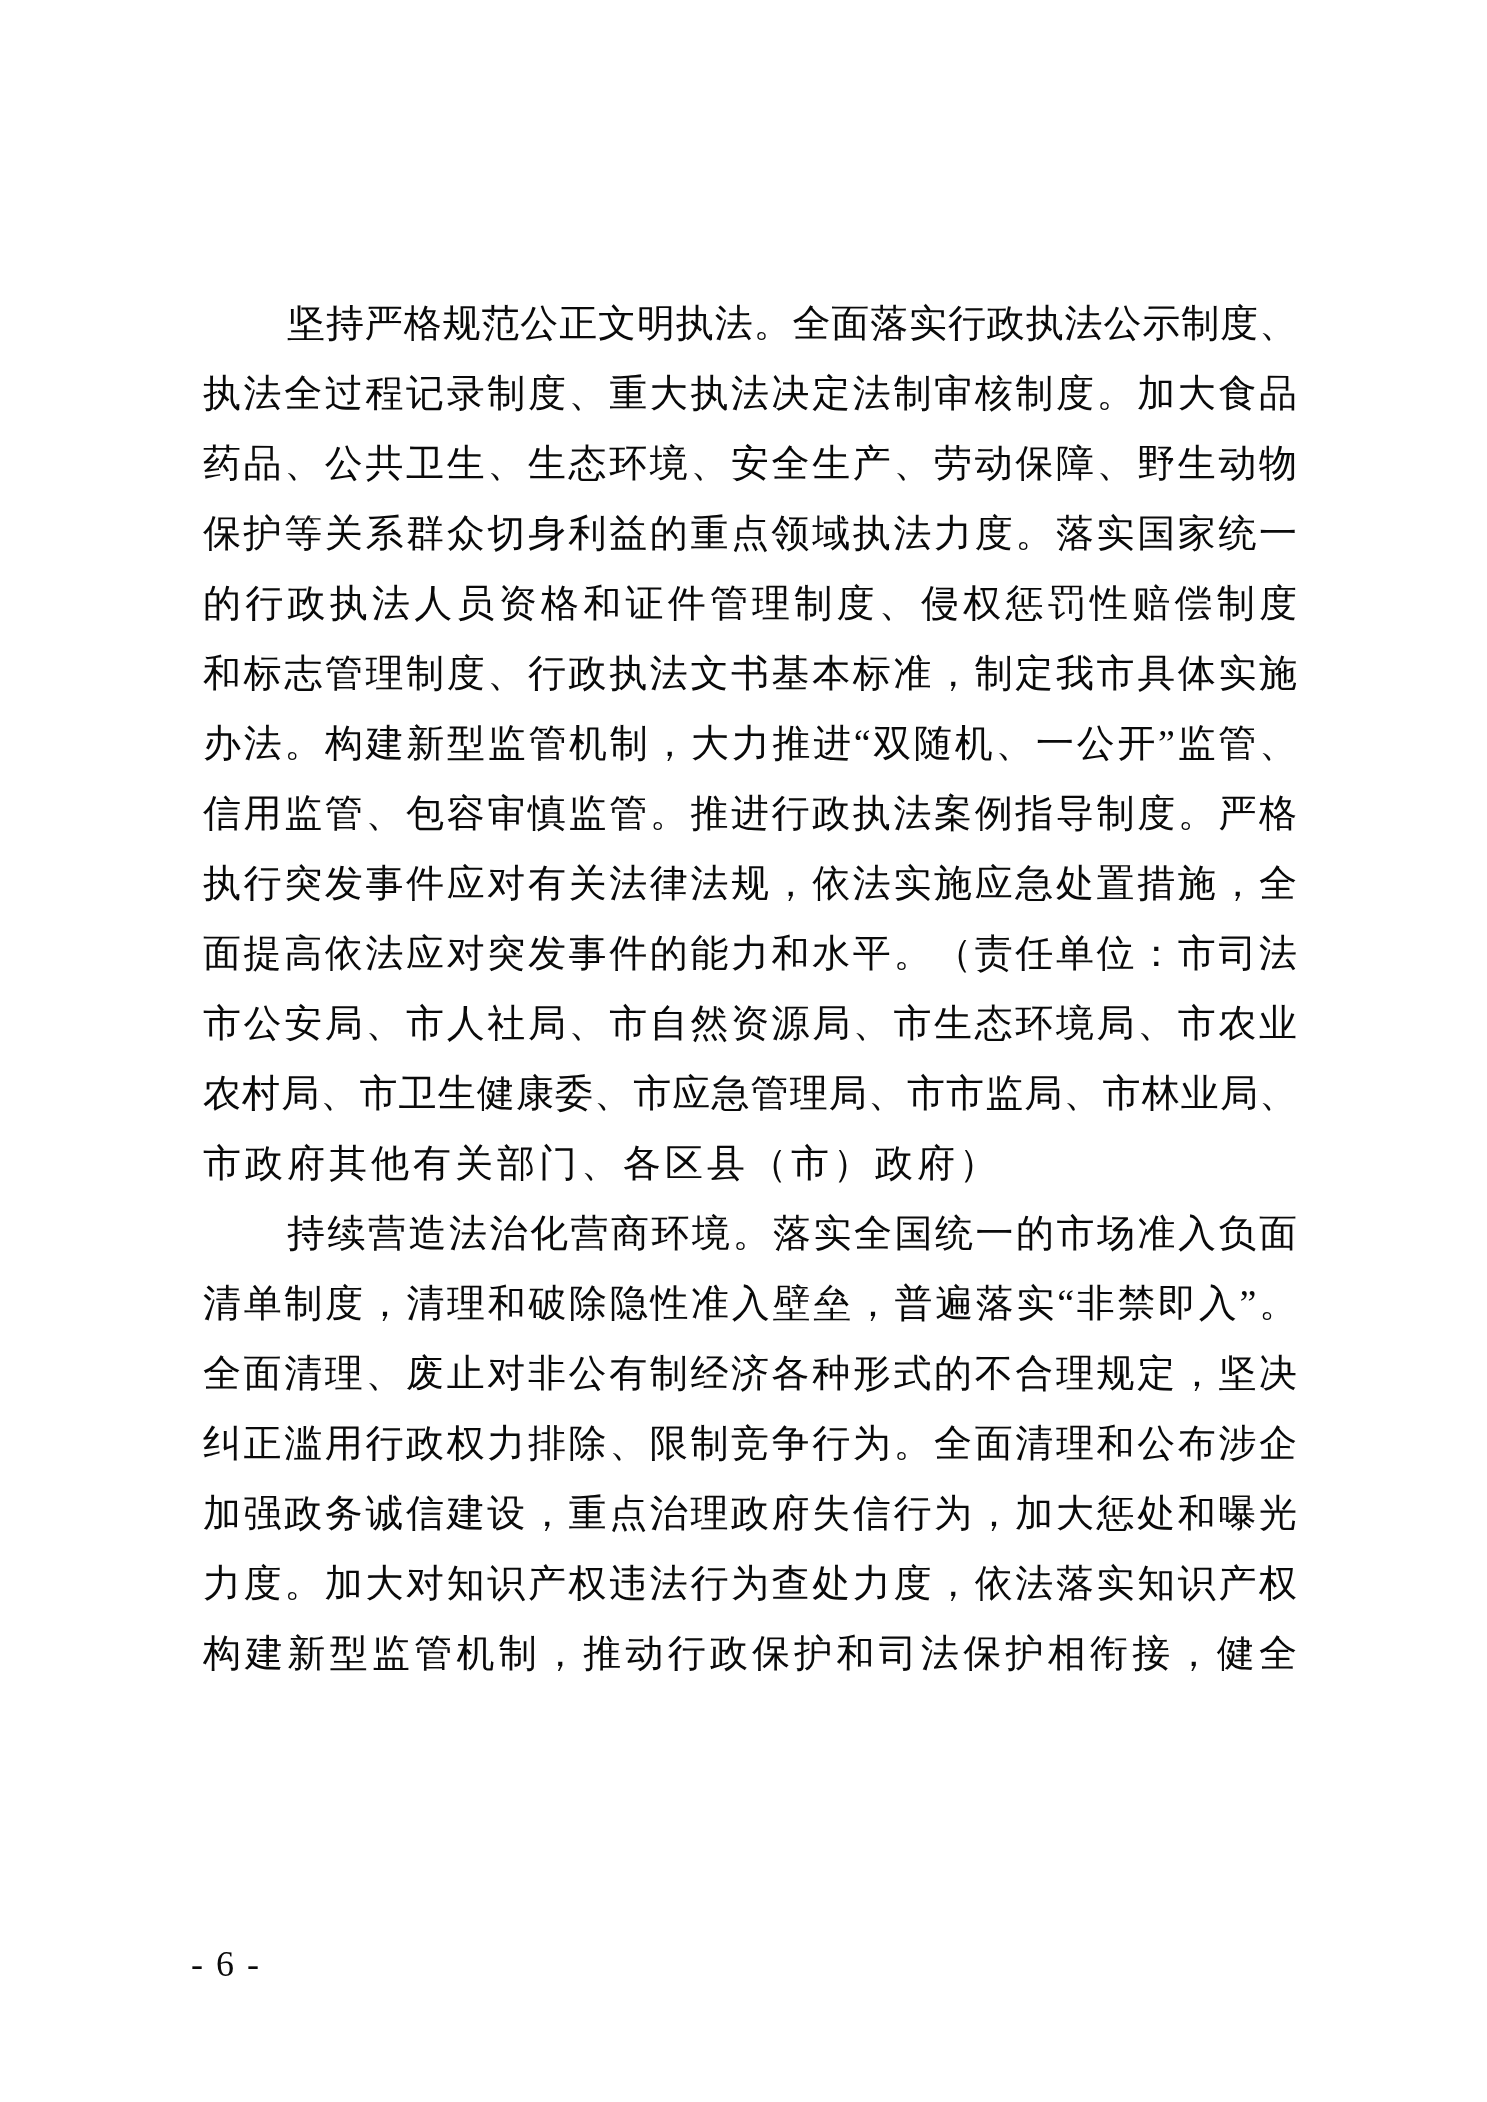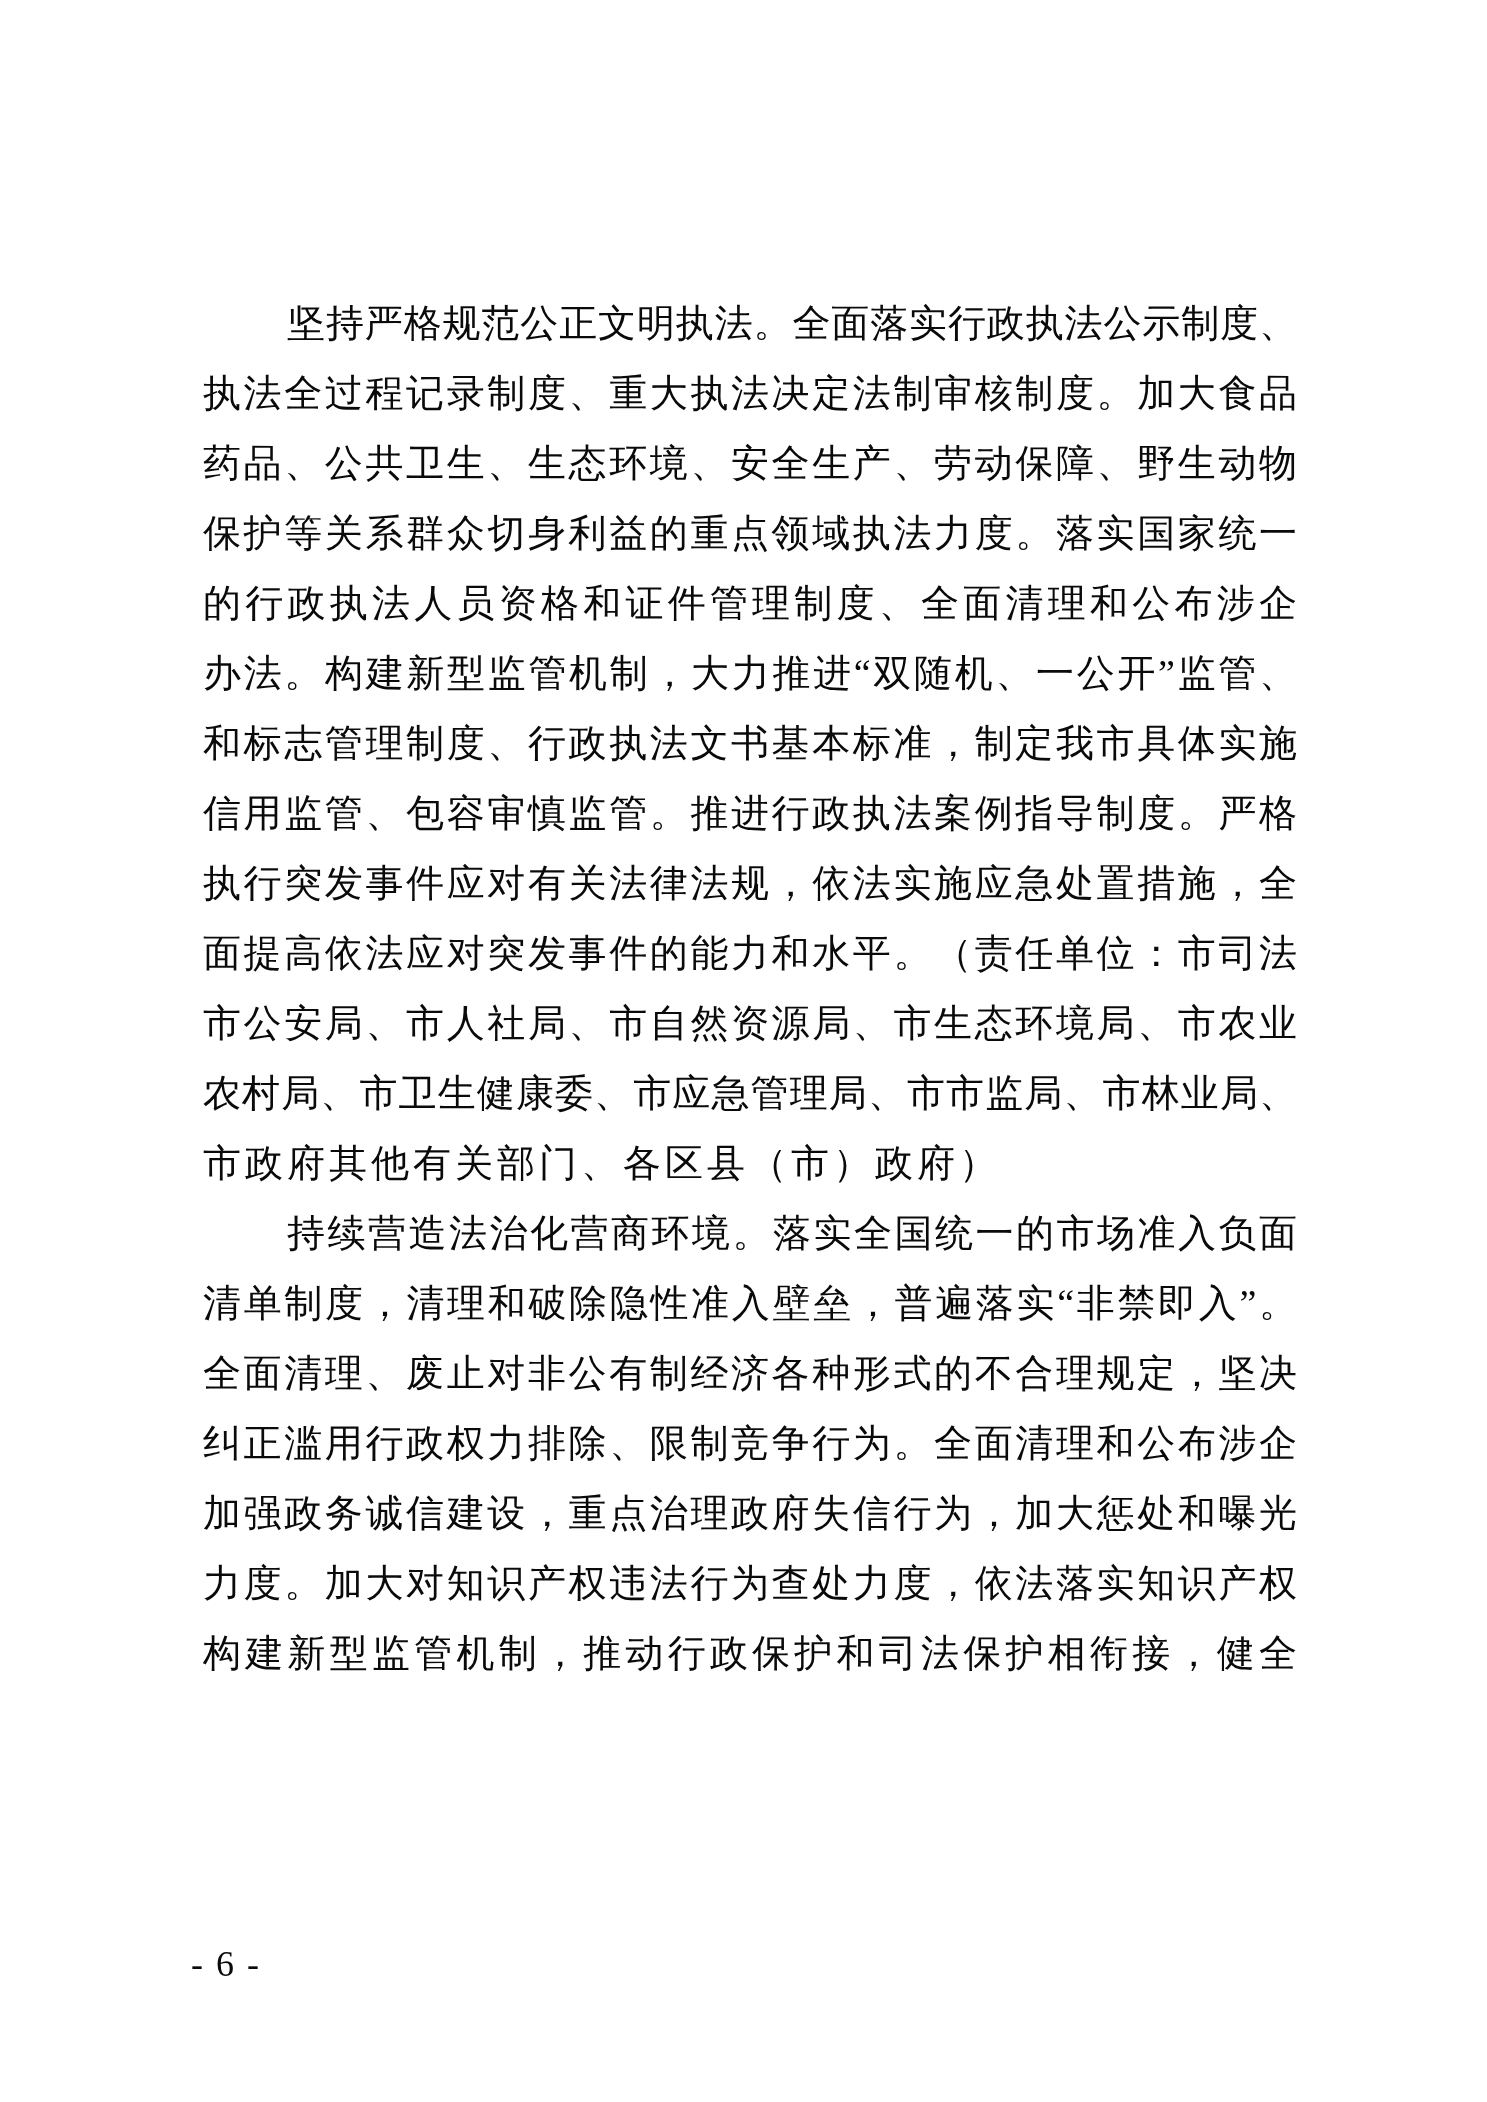--- a/index.html
+++ b/index.html
@@ -58,23 +58,23 @@
 </style>
 </head>
 <body>
 
 <div class="page">
   <div class="doc-body" id="doc-body">
       <div class="line first">坚持严格规范公正文明执法。全面落实行政执法公示制度、</div>
       <div class="line">执法全过程记录制度、重大执法决定法制审核制度。加大食品</div>
       <div class="line">药品、公共卫生、生态环境、安全生产、劳动保障、野生动物</div>
       <div class="line">保护等关系群众切身利益的重点领域执法力度。落实国家统一</div>
-      <div class="line">的行政执法人员资格和证件管理制度、全面清理和公布涉企</div>
+      <div class="line">的行政执法人员资格和证件管理制度、侵权惩罚性赔偿制度</div>
+      <div class="line">和标志管理制度、行政执法文书基本标准，制定我市具体实施</div>
       <div class="line">办法。构建新型监管机制，大力推进“双随机、一公开”监管、</div>
-      <div class="line">和标志管理制度、行政执法文书基本标准，制定我市具体实施</div>
       <div class="line">信用监管、包容审慎监管。推进行政执法案例指导制度。严格</div>
       <div class="line">执行突发事件应对有关法律法规，依法实施应急处置措施，全</div>
       <div class="line">面提高依法应对突发事件的能力和水平。（责任单位：市司法局、</div>
       <div class="line">市公安局、市人社局、市自然资源局、市生态环境局、市农业</div>
       <div class="line">农村局、市卫生健康委、市应急管理局、市市监局、市林业局、</div>
       <div class="line endline">市政府其他有关部门、各区县（市）政府）</div>
       <div class="line first">持续营造法治化营商环境。落实全国统一的市场准入负面</div>
       <div class="line">清单制度，清理和破除隐性准入壁垒，普遍落实“非禁即入”。</div>
       <div class="line">全面清理、废止对非公有制经济各种形式的不合理规定，坚决</div>
       <div class="line">纠正滥用行政权力排除、限制竞争行为。全面清理和公布涉企</div>

